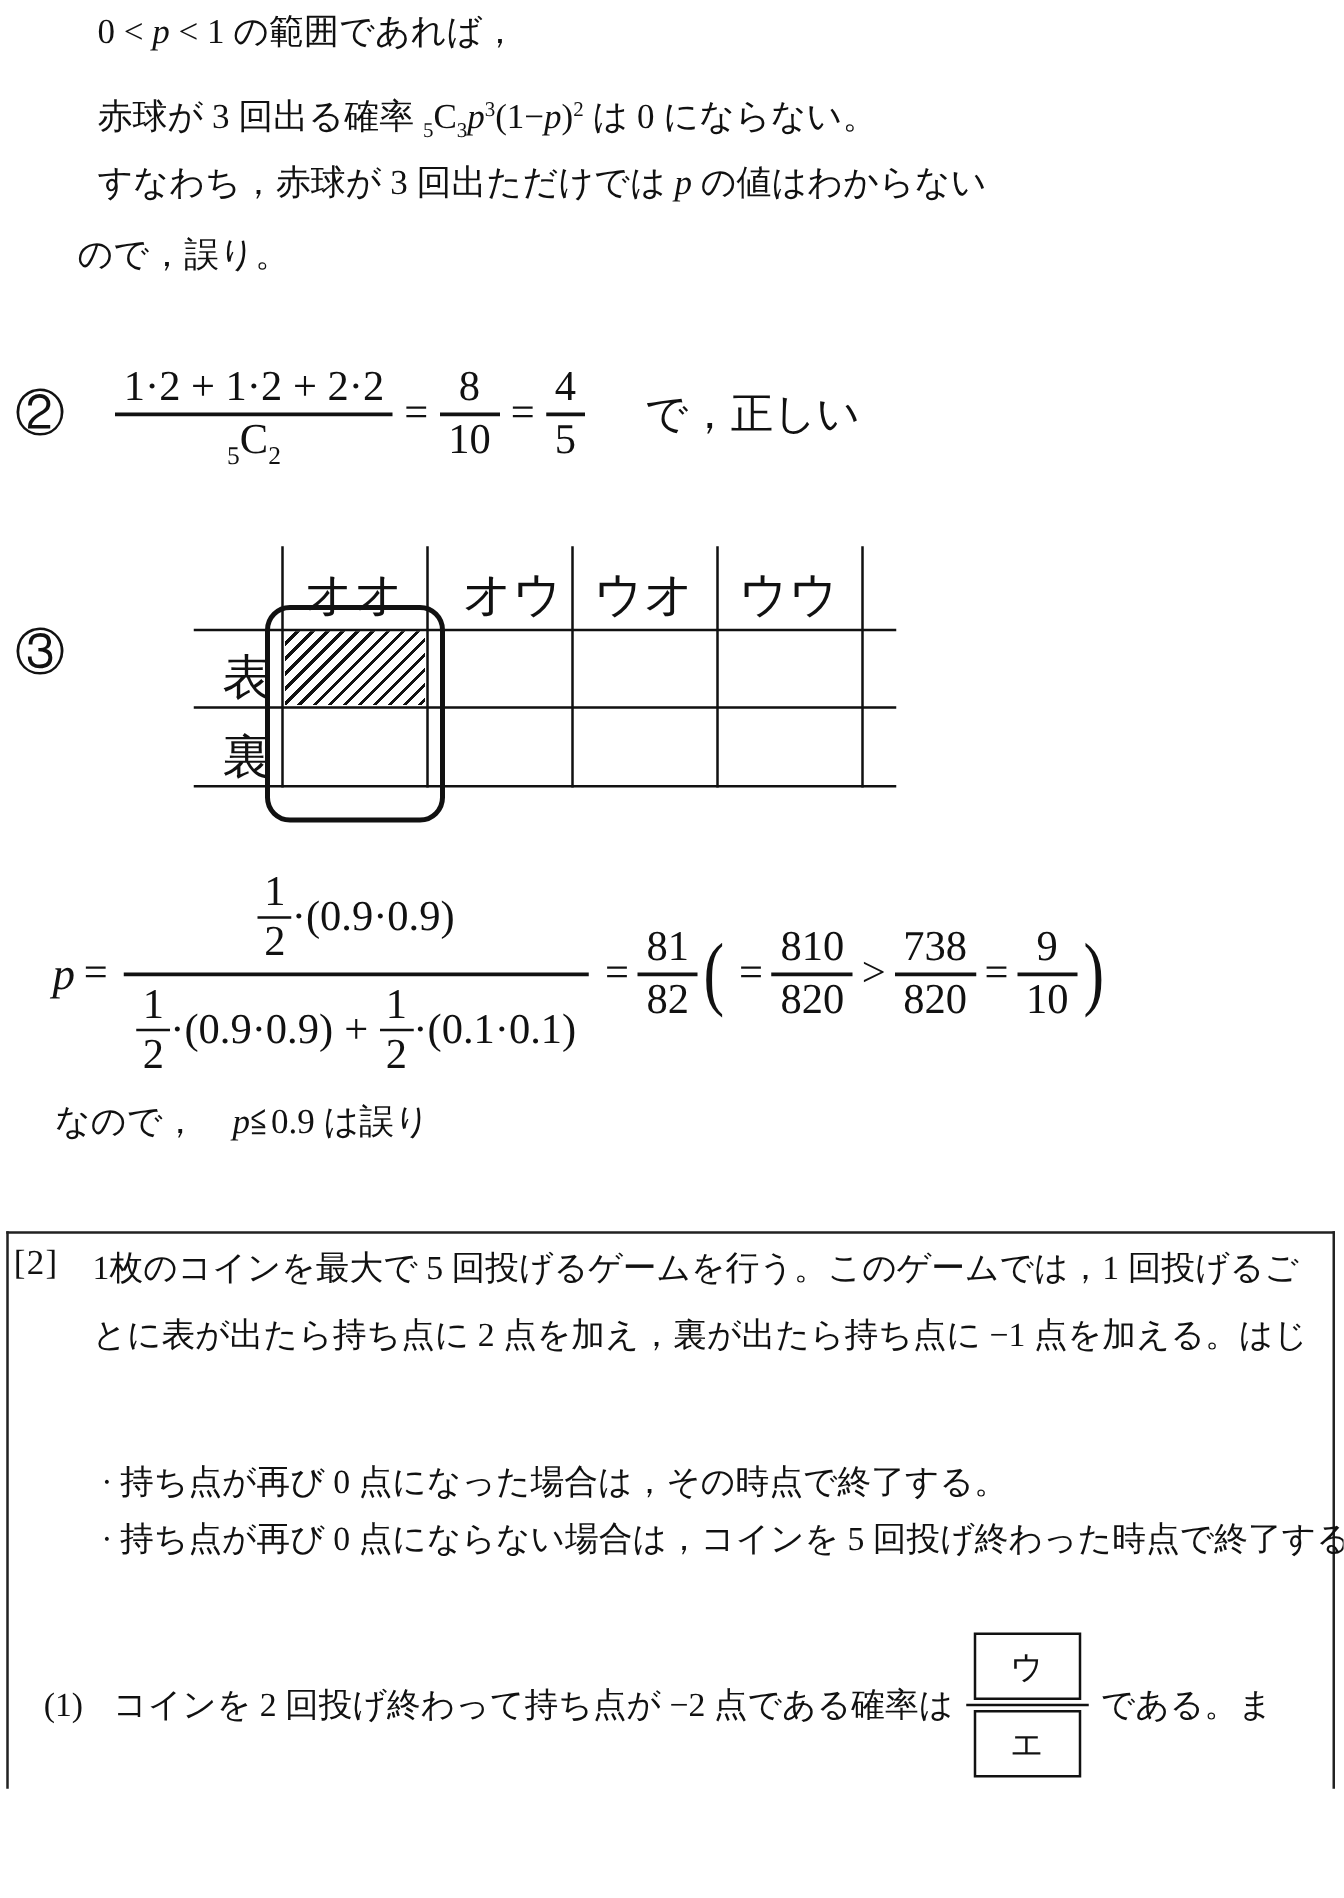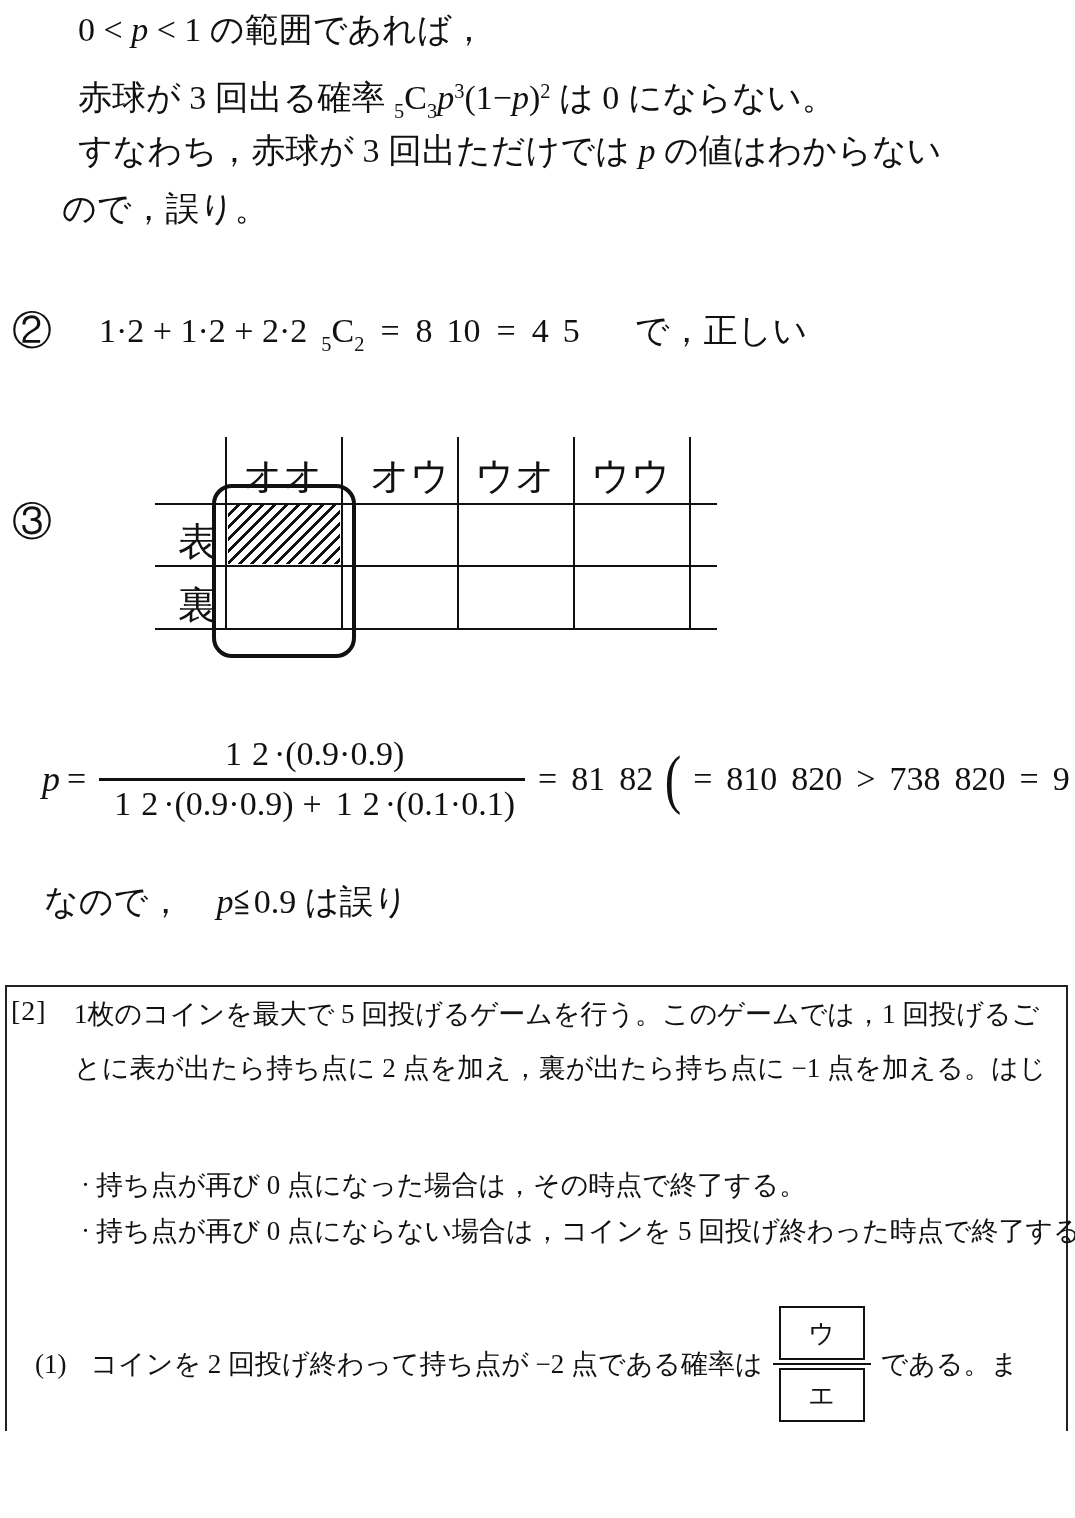--- a/index.html
+++ b/index.html
@@ -5,27 +5,27 @@
   html,body{margin:0;padding:0;background:#fff;}
   .page{
     position:relative;
     width:1075px;height:1518px;
     background:#ffffff;
     color:#111;
     font-family:"Liberation Serif","DejaVu Serif",serif;
     overflow:hidden;
   }
   .abs{position:absolute;}
-  .tline{font-size:34px;line-height:1.3;white-space:nowrap;}
+  .tline{font-size:28px;line-height:1.3;white-space:nowrap;}
   .seg-i{font-style:italic;}
   .seg-sub{font-size:0.60em;vertical-align:-0.45em;line-height:0;}
   .seg-sup{font-size:0.60em;vertical-align:0.55em;line-height:0;}
 
   
-  .frac{display:inline-flex;flex-direction:row;align-items:center;vertical-align:middle;}
+  .frac{display:inline-flex;flex-direction:column;align-items:center;vertical-align:middle;}
   .frac .num,.frac .den{padding:0 7px;line-height:1.12;white-space:nowrap;text-align:center;}
   .frac .bar{align-self:stretch;height:0;border-top:3px solid #111;}
 
   
   .item2-row{display:flex;align-items:center;font-size:34px;}
   .marker{font-size:40px;line-height:1;}
   .op{margin:0 9px;white-space:nowrap;}
 
   
   .tbl{position:absolute;left:155px;top:437px;width:562px;height:194px;font-size:39px;}

